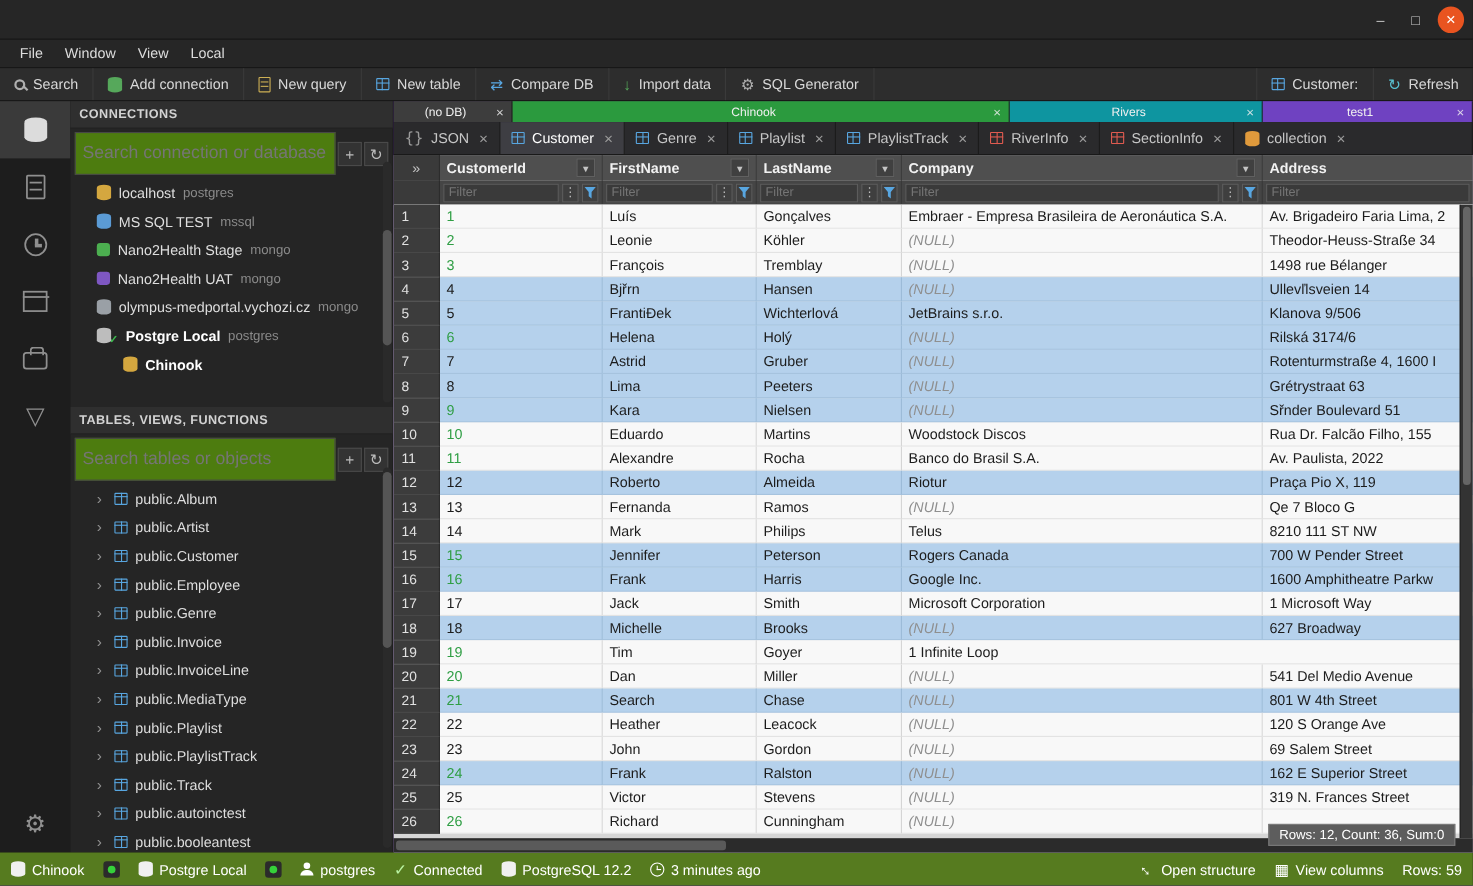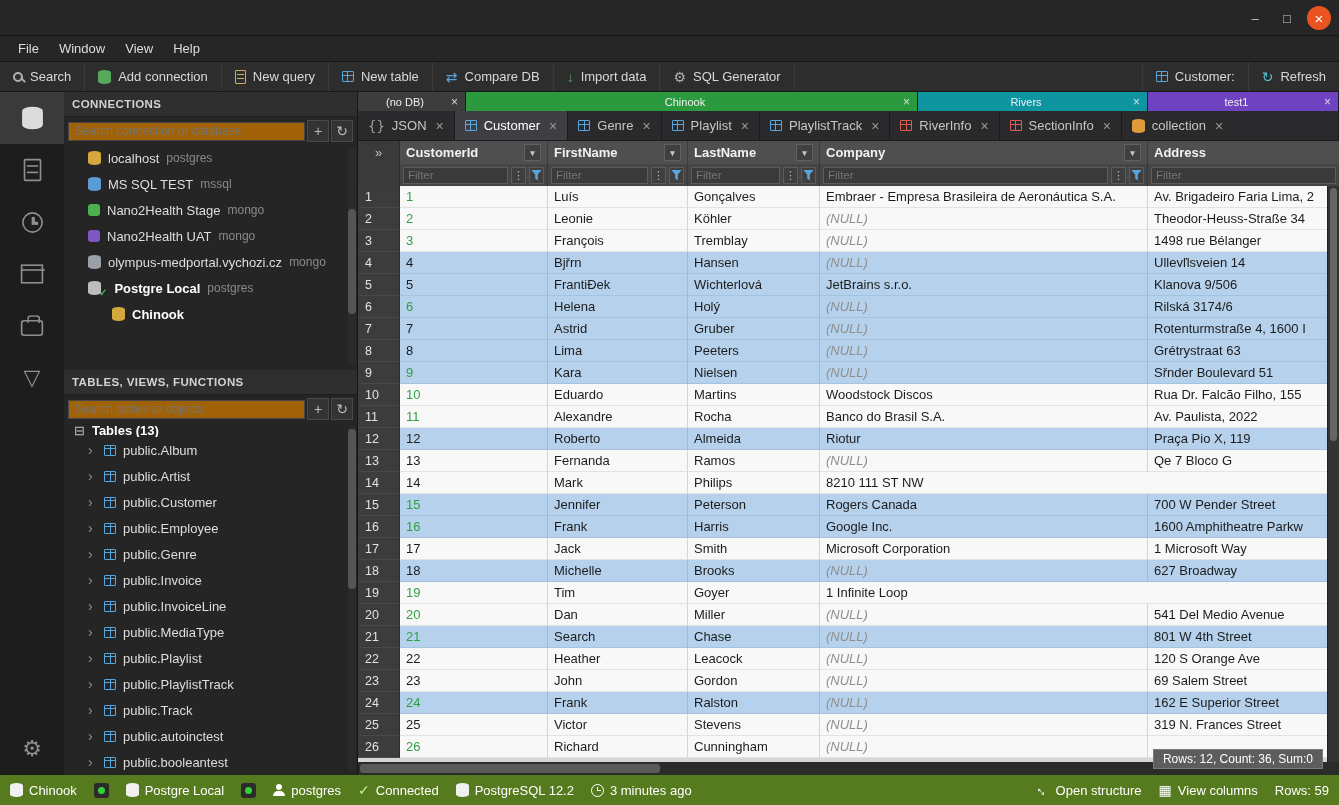--- a/index.html
+++ b/index.html
@@ -29,21 +29,21 @@
   .rail-btn .ic-glyph{transform:none;font-size:22px}
   .rail-flex{flex:1}
 
   .sidebar{width:294px;background:#252525;border-right:1px solid #161616;display:flex;flex-direction:column;min-height:0}
   .side-section{display:flex;flex-direction:column;min-height:0;position:relative}
   .side-section.conns{height:278px}
   .side-section.tables{flex:1;overflow:hidden}
   .panel-header{height:25px;background:#2f2f2f;border-bottom:1px solid #1e1e1e;display:flex;align-items:center;padding:0 8px;
     font-size:11.5px;font-weight:bold;letter-spacing:.4px;color:#d2d2d2;flex:none}
   .search-row{display:flex;align-items:center;gap:2px;padding:3px 4px;flex:none}
-  .search-input{flex:1;min-width:0;height:19px;background:#a16207;border:1px solid #474747;color:#ccc;font-size:12px;padding:0 6px;outline:none}
+  .search-input{flex:1;min-width:0;height:39px;background:#4d7c0f;border:1px solid #474747;color:#ccc;font-size:16px;padding:0 6px;outline:none}
   .sq-btn{width:22px;height:22px;background:#333;border:1px solid #4a4a4a;color:#bbb;display:flex;align-items:center;justify-content:center;font-size:14px;flex:none}
   .tree{position:relative}
   .tree-item{height:26px;display:flex;align-items:center;gap:7px;padding-left:24px;font-size:13px;color:#dedede;white-space:nowrap;overflow:hidden}
   .tree-item.indent2{padding-left:48px}
   .tree-item.bold .nm{font-weight:bold;color:#fff}
   .tree-item .engine{color:#8a8a8a;font-size:12px}
   .tree-item .chev{color:#909090;font-size:14px;width:9px;flex:none}
   .conn-check{color:#3fb950;font-size:10px;font-weight:bold;margin-left:-9px;margin-top:8px}
   .vscroll-side{position:absolute;right:1px;width:8px;background:#2a2a2a;border-radius:4px}
   .vthumb{position:absolute;left:0;right:0;background:#555;border-radius:4px}
@@ -136,21 +136,21 @@
       <div class="win-btn">–</div>
       <div class="win-btn">□</div>
       <div class="win-btn close">×</div>
     </div>
   </div>
 
   <div class="menubar" id="menubar">
       <div class="menu-item">File</div>
       <div class="menu-item">Window</div>
       <div class="menu-item">View</div>
-      <div class="menu-item">Help</div>
+      <div class="menu-item">Local</div>
     </div>
 
   <div class="toolbar">
     <div id="tb-left" style="display:flex">
         <div class="tb-btn">
           <span class="icon ic-search" style="color: rgb(176, 176, 176);"></span>
           <span>Search</span>
         </div>
         <div class="tb-btn">
           <span class="icon ic-db" style="color: rgb(86, 168, 91);"></span>
@@ -580,20 +580,21 @@
               <div class="dcell" style="width:140px">Fernanda</div>
               <div class="dcell" style="width:132px">Ramos</div>
               <div class="dcell nullv" style="width:328px">(NULL)</div>
               <div class="dcell flexcol">Qe 7 Bloco G</div>
             </div>
             <div class="drow">
               <div class="rn">14</div>
               <div class="dcell" style="width:148px">14</div>
               <div class="dcell" style="width:140px">Mark</div>
               <div class="dcell" style="width:132px">Philips</div>
+              <div class="dcell" style="width:328px">Telus</div>
               <div class="dcell flexcol">8210 111 ST NW</div>
             </div>
             <div class="drow sel">
               <div class="rn">15</div>
               <div class="dcell greenv" style="width:148px">15</div>
               <div class="dcell" style="width:140px">Jennifer</div>
               <div class="dcell" style="width:132px">Peterson</div>
               <div class="dcell" style="width:328px">Rogers Canada</div>
               <div class="dcell flexcol">700 W Pender Street</div>
             </div>

